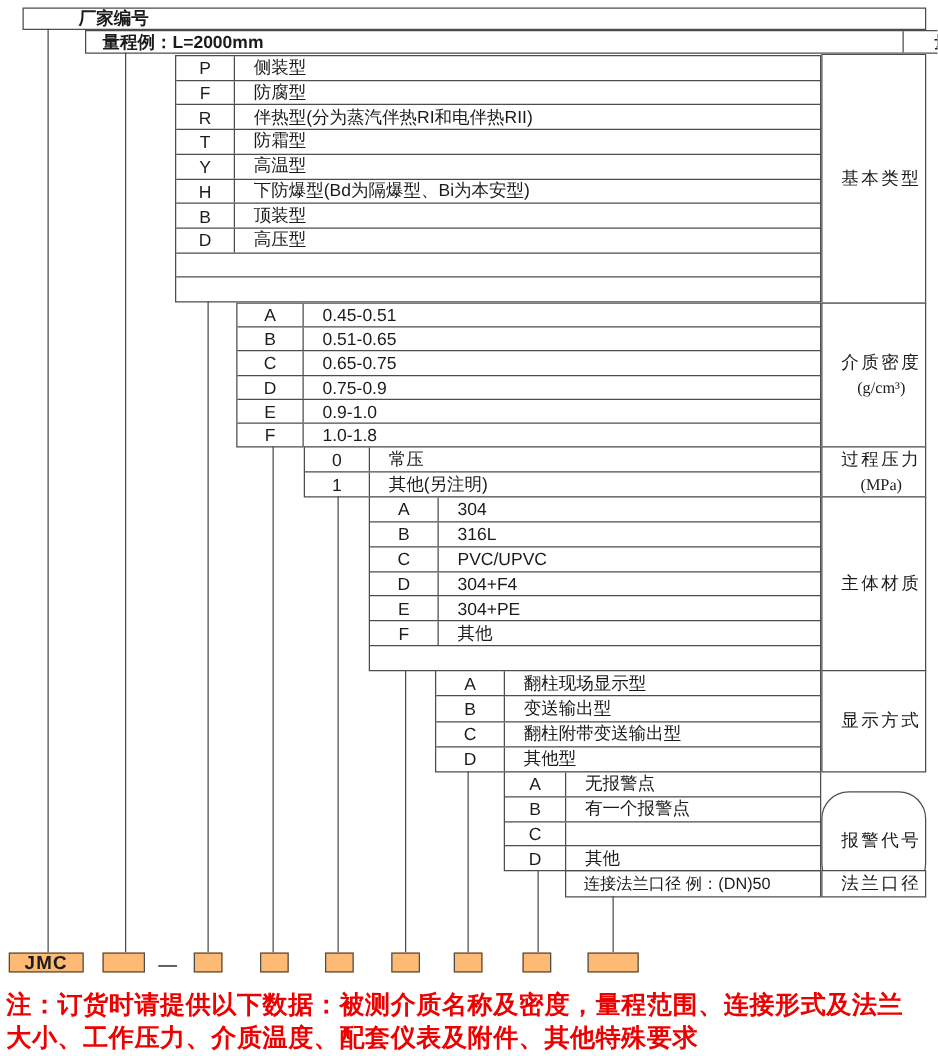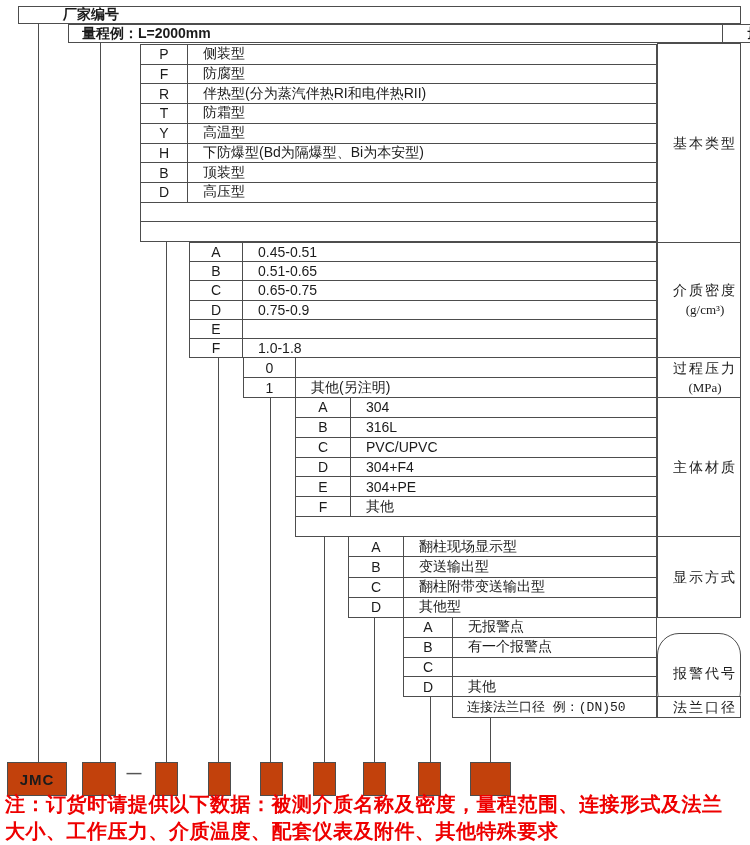--- a/index.html
+++ b/index.html
@@ -32,37 +32,37 @@
   .b4 .code-cell{ width:55px; } .b5 .code-cell{ width:55px; } .b6 .code-cell{ width:49px; }
   .block.b1{ left:140px; top:44px;  width:517px; height:198px; }
   .block.b2{ left:189px; top:242px; width:468px; height:116px; }
   .block.b3{ left:243px; top:357px; width:414px; height:41px;  }
   .block.b4{ left:295px; top:397px; width:362px; height:140px; }
   .block.b5{ left:348px; top:536px; width:309px; height:82px;  }
   .block.b6{ left:403px; top:617px; width:254px; height:80px;  }
   .flange-row {
     position:absolute; left:452px; top:696px; width:205px; height:22px;
     border:1px solid var(--bc); display:flex; align-items:center; padding-left:14px;
-    font-family:Liberation Mono, monospace; font-size:13px; white-space:nowrap;
+    font-family:Liberation Sans, sans-serif; font-size:13px; white-space:nowrap;
   }
 
   
   .label-cell {
     position:absolute; left:657px; width:84px; border:1px solid var(--bc); background:#fff;
     display:flex; flex-direction:column; align-items:center; justify-content:center;
     font-family:"Liberation Serif","DejaVu Serif",serif; font-size:14px; letter-spacing:2px;
     text-align:center; line-height:19px;padding-left:12px;
   }
   .label-cell .sub { letter-spacing:0; font-size:13px; }
 
   
   .vline { position:absolute; width:1px; background:var(--bc); }
 
   
-  .codebox { position:absolute; top:762px; height:34px; border:1px solid var(--bc); background:#c2410c;
+  .codebox { position:absolute; top:762px; height:16px; border:1px solid var(--bc); background:#fdba74;
              display:flex; align-items:center; justify-content:center; }
   .codebox.prefix { font-weight:bold; font-size:15px; letter-spacing:1px; }
   .dash { position:absolute; left:118px; top:762px; width:32px; height:20px;
           display:flex; align-items:center; justify-content:center; font-weight:bold; color:#555; font-size:15px; }
 
   
   .note { position:absolute; left:5px; top:791px; width:745px; color:var(--red);
           font-size:20px; font-weight:bold; line-height:27px; letter-spacing:0.5px; }
 </style>
 </head>
@@ -131,30 +131,32 @@
     <div class="brow">
       <div class="code-cell">C</div>
       <div class="desc-cell">0.65-0.75</div>
     </div>
     <div class="brow">
       <div class="code-cell">D</div>
       <div class="desc-cell">0.75-0.9</div>
     </div>
     <div class="brow">
       <div class="code-cell">E</div>
+      <div class="desc-cell">0.9-1.0</div>
     </div>
     <div class="brow">
       <div class="code-cell">F</div>
       <div class="desc-cell">1.0-1.8</div>
     </div>
   </div>
 
   <div class="block b3">
     <div class="brow">
       <div class="code-cell">0</div>
+      <div class="desc-cell">常压</div>
     </div>
     <div class="brow">
       <div class="code-cell">1</div>
       <div class="desc-cell">其他(另注明)</div>
     </div>
   </div>
 
   <div class="block b4">
     <div class="brow">
       <div class="code-cell">A</div>

